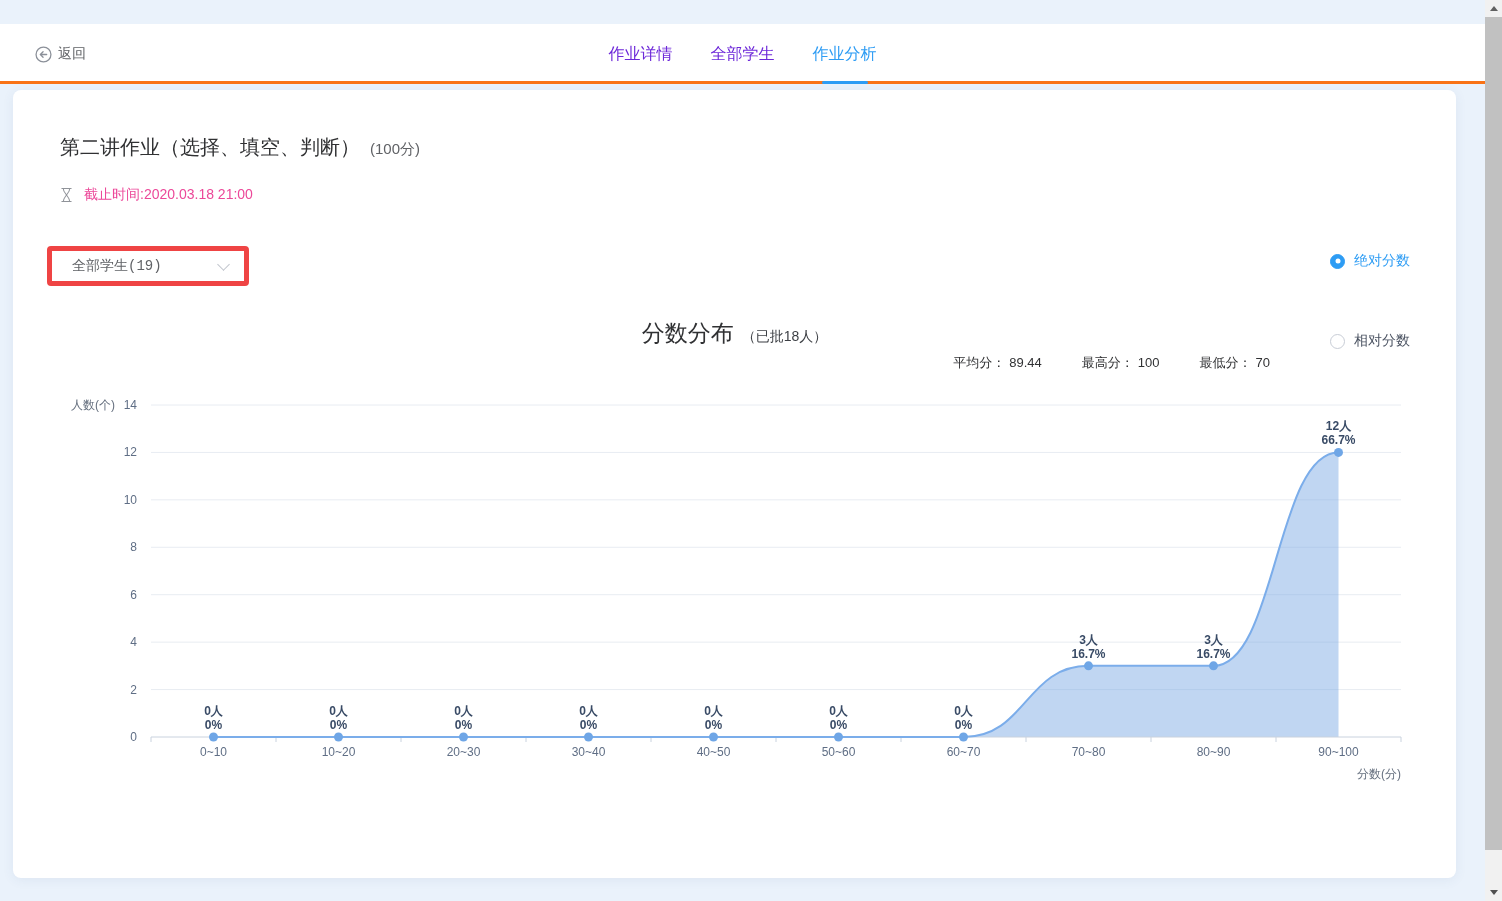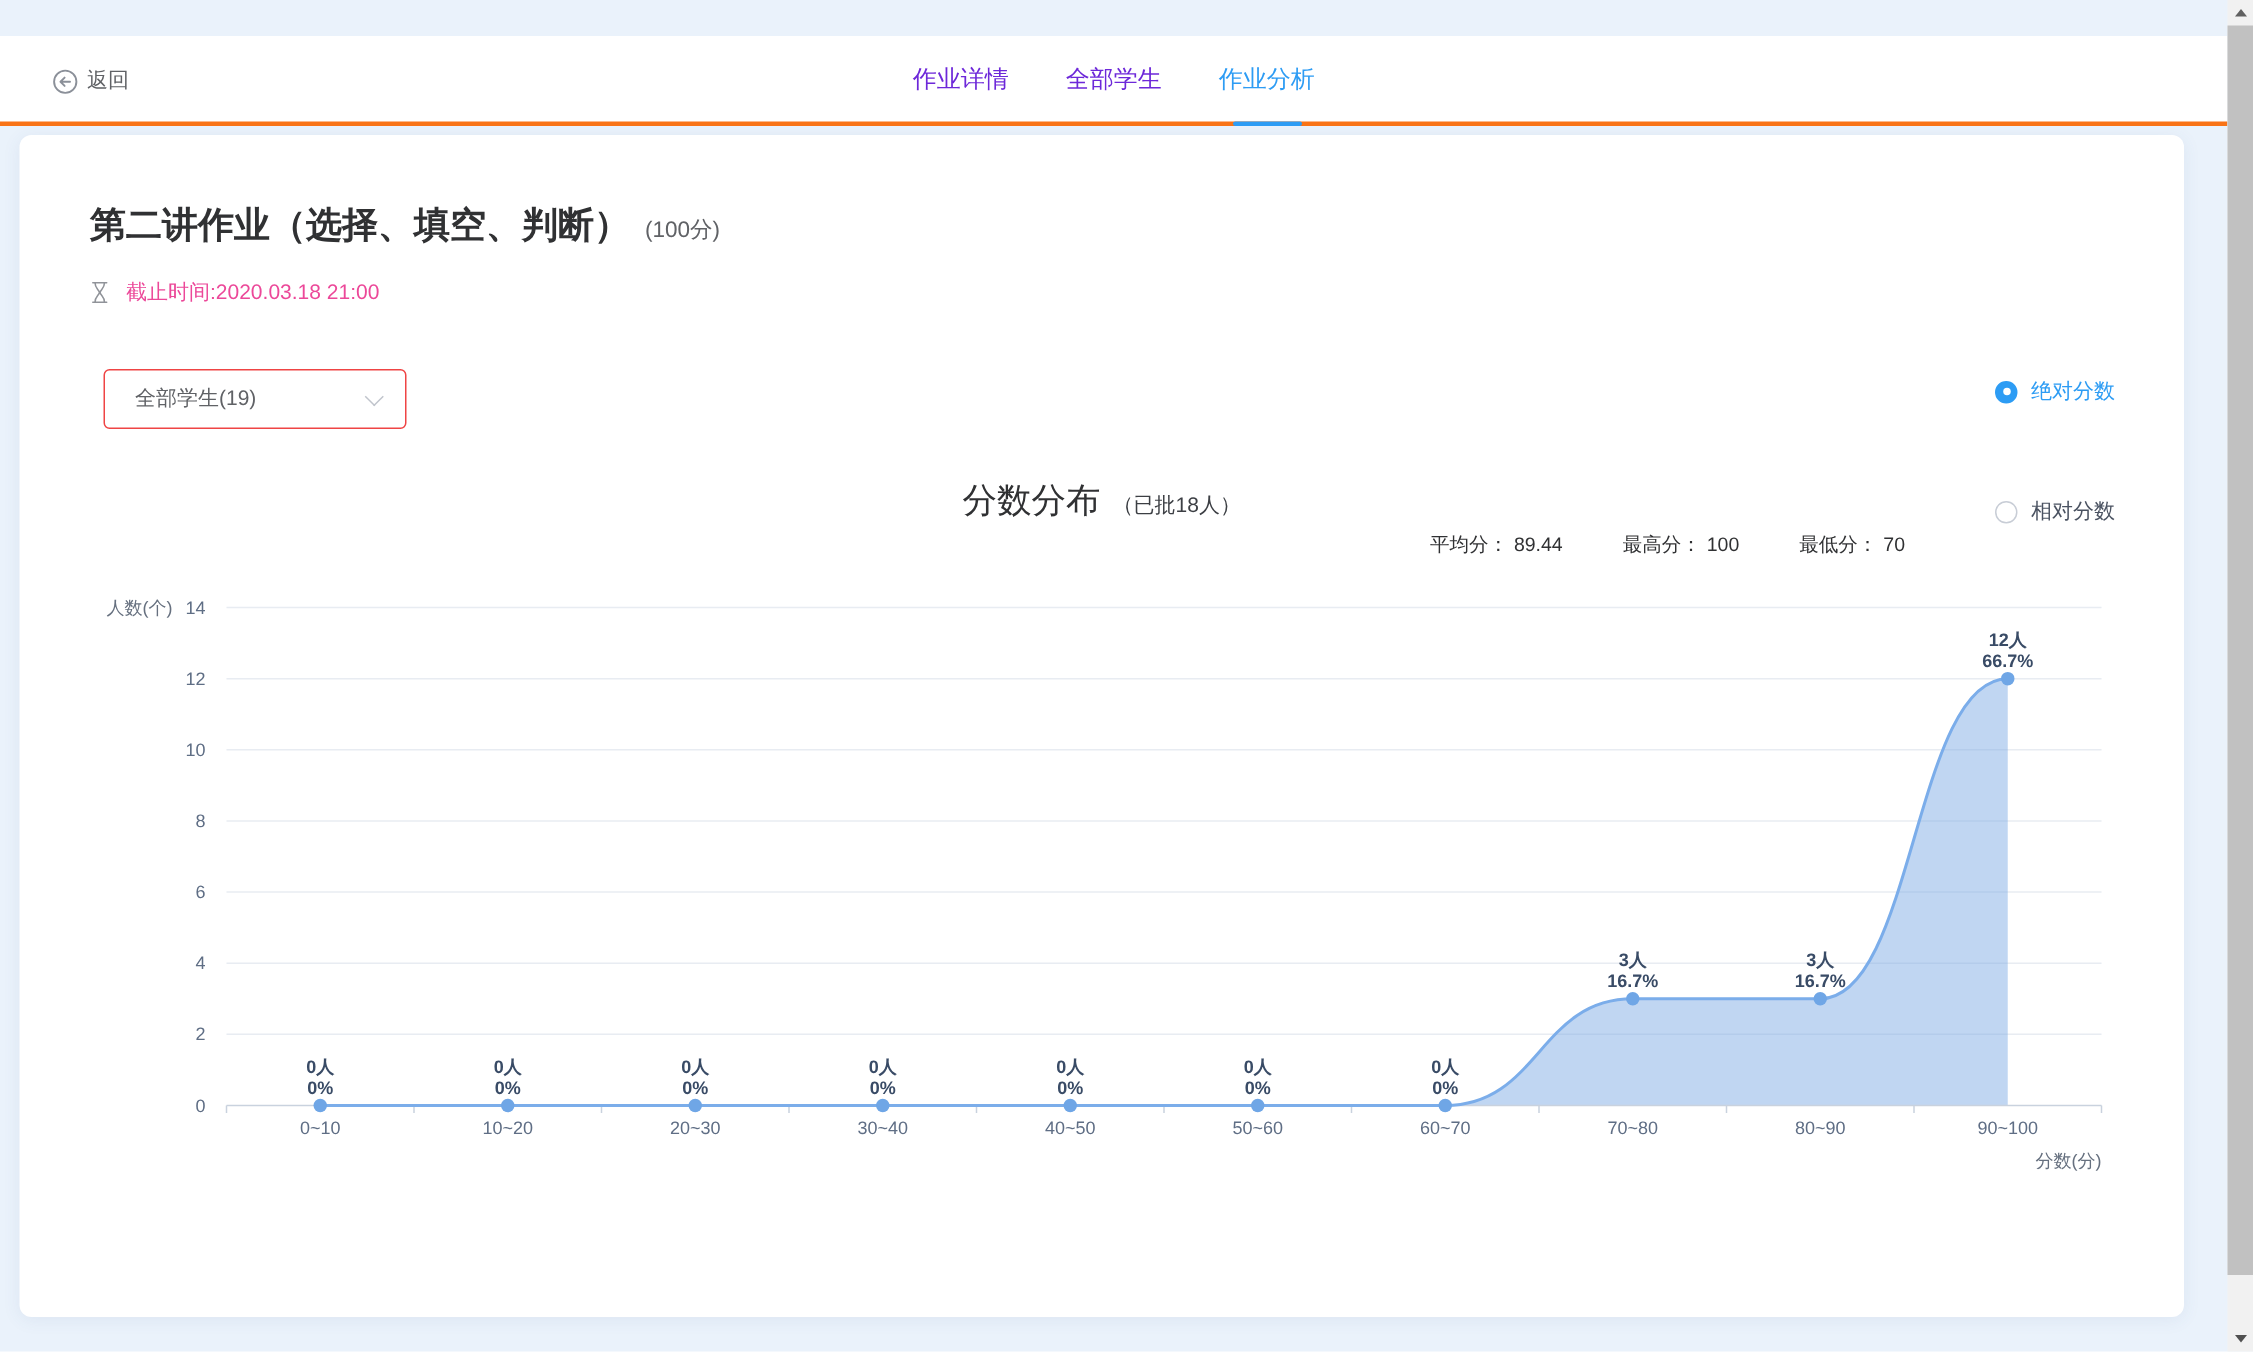--- a/index.html
+++ b/index.html
@@ -35,32 +35,32 @@
   
   .card {
     position:absolute; left:13px; top:90px; width:1443px; height:788px;
     background:#fff; border-radius:8px;
     box-shadow:0 2px 12px rgba(60,90,140,.08);
   }
   .assignment-title {
     position:absolute; left:47px; top:44px;
     display:flex; align-items:baseline; gap:10px;
   }
-  .assignment-title .main { font-size:24px; font-weight:700; color:#303133; }
+  .assignment-title .main { font-size:20px; font-weight:400; color:#303133; }
   .assignment-title .suffix { font-size:15px; color:#606266;text-align:right; }
   .deadline {
     position:absolute; left:47px; top:96px;
     display:flex; align-items:center; gap:11px;
     font-size:14px; color:#ec4899;
   }
   
   .student-select {
-    position:absolute; left:56px; top:156px; width:202px; height:40px;
-    border:1px solid #ef4444; border-radius:4px; background:#fff;
-    display:flex; align-items:center; cursor:pointer;
+    position:absolute; left:34px; top:156px; width:202px; height:40px;
+    border:5px solid #ef4444; border-radius:4px; background:#fff;
+    display:flex; align-items:center; cursor:pointer;font-family:Liberation Mono, monospace;
   }
   .student-select .value { font-size:14px; color:#606266; padding-left:20px; flex:1; }
   .select-chevron {
     width:9px; height:9px; margin-right:16px; margin-top:-4px;
     border-right:1.5px solid #c0c4cc; border-bottom:1.5px solid #c0c4cc;
     transform:rotate(45deg);
   }
   
   .score-mode {
     position:absolute; right:46px; top:162px;

